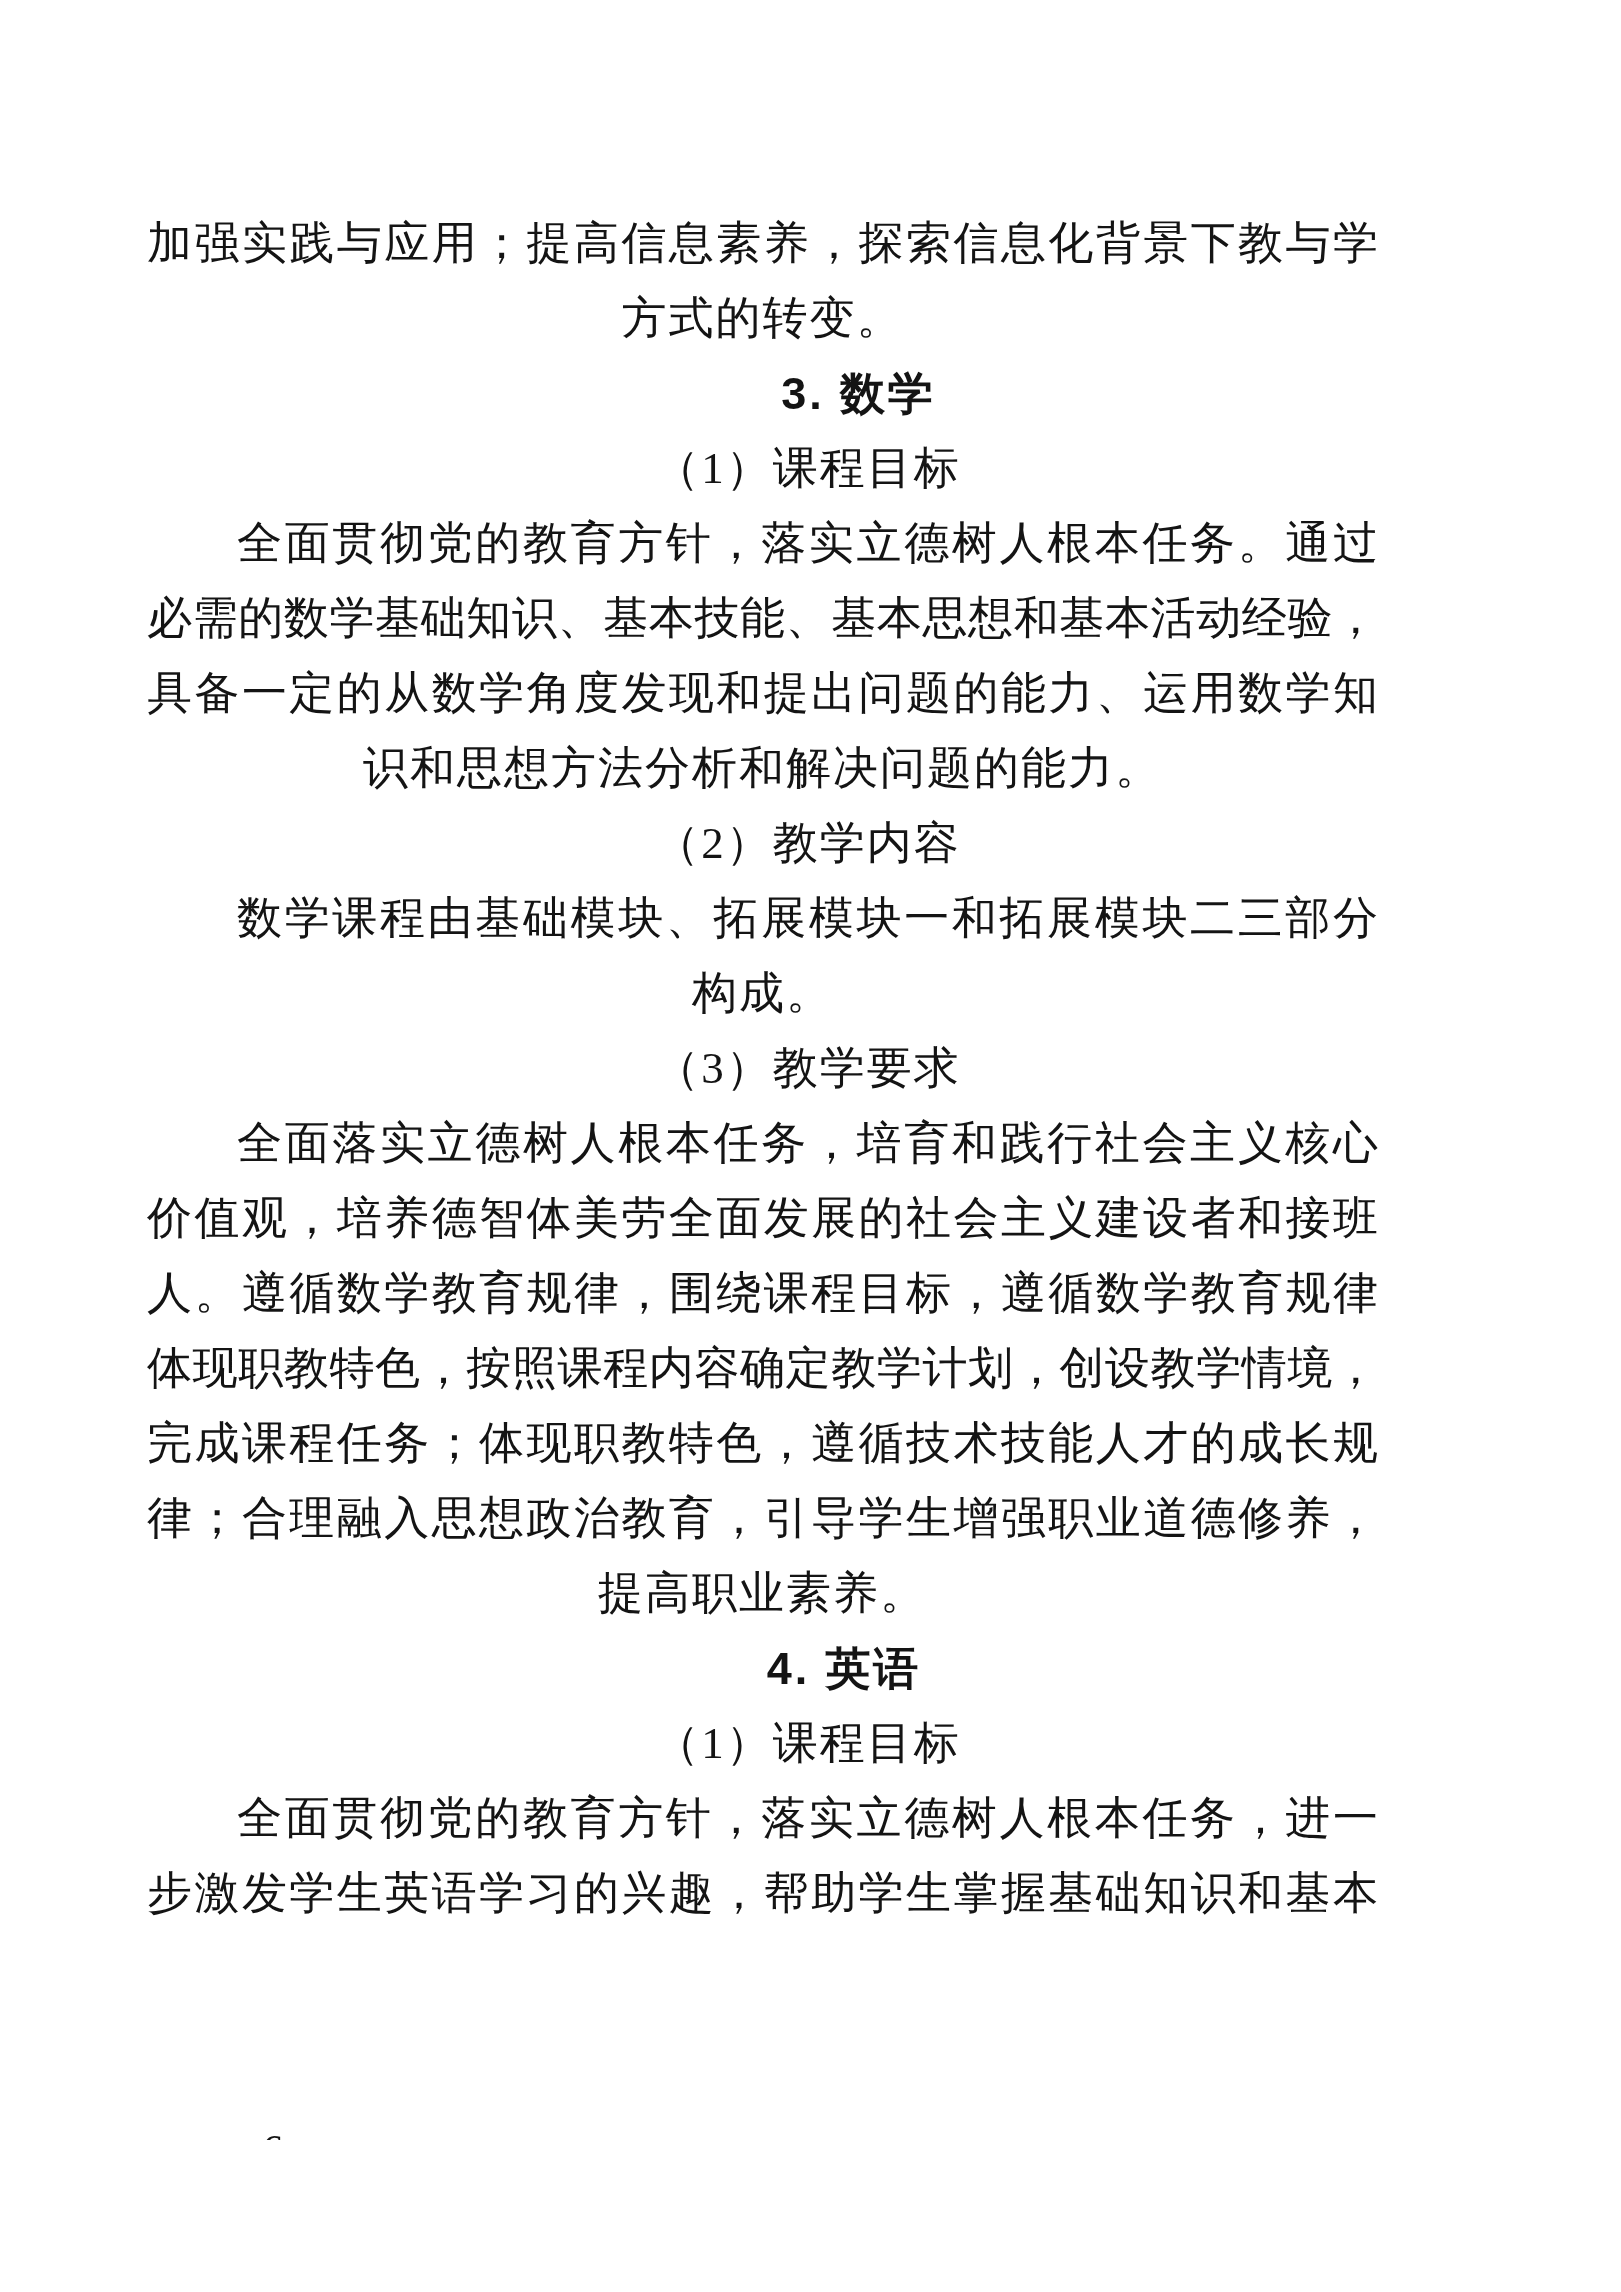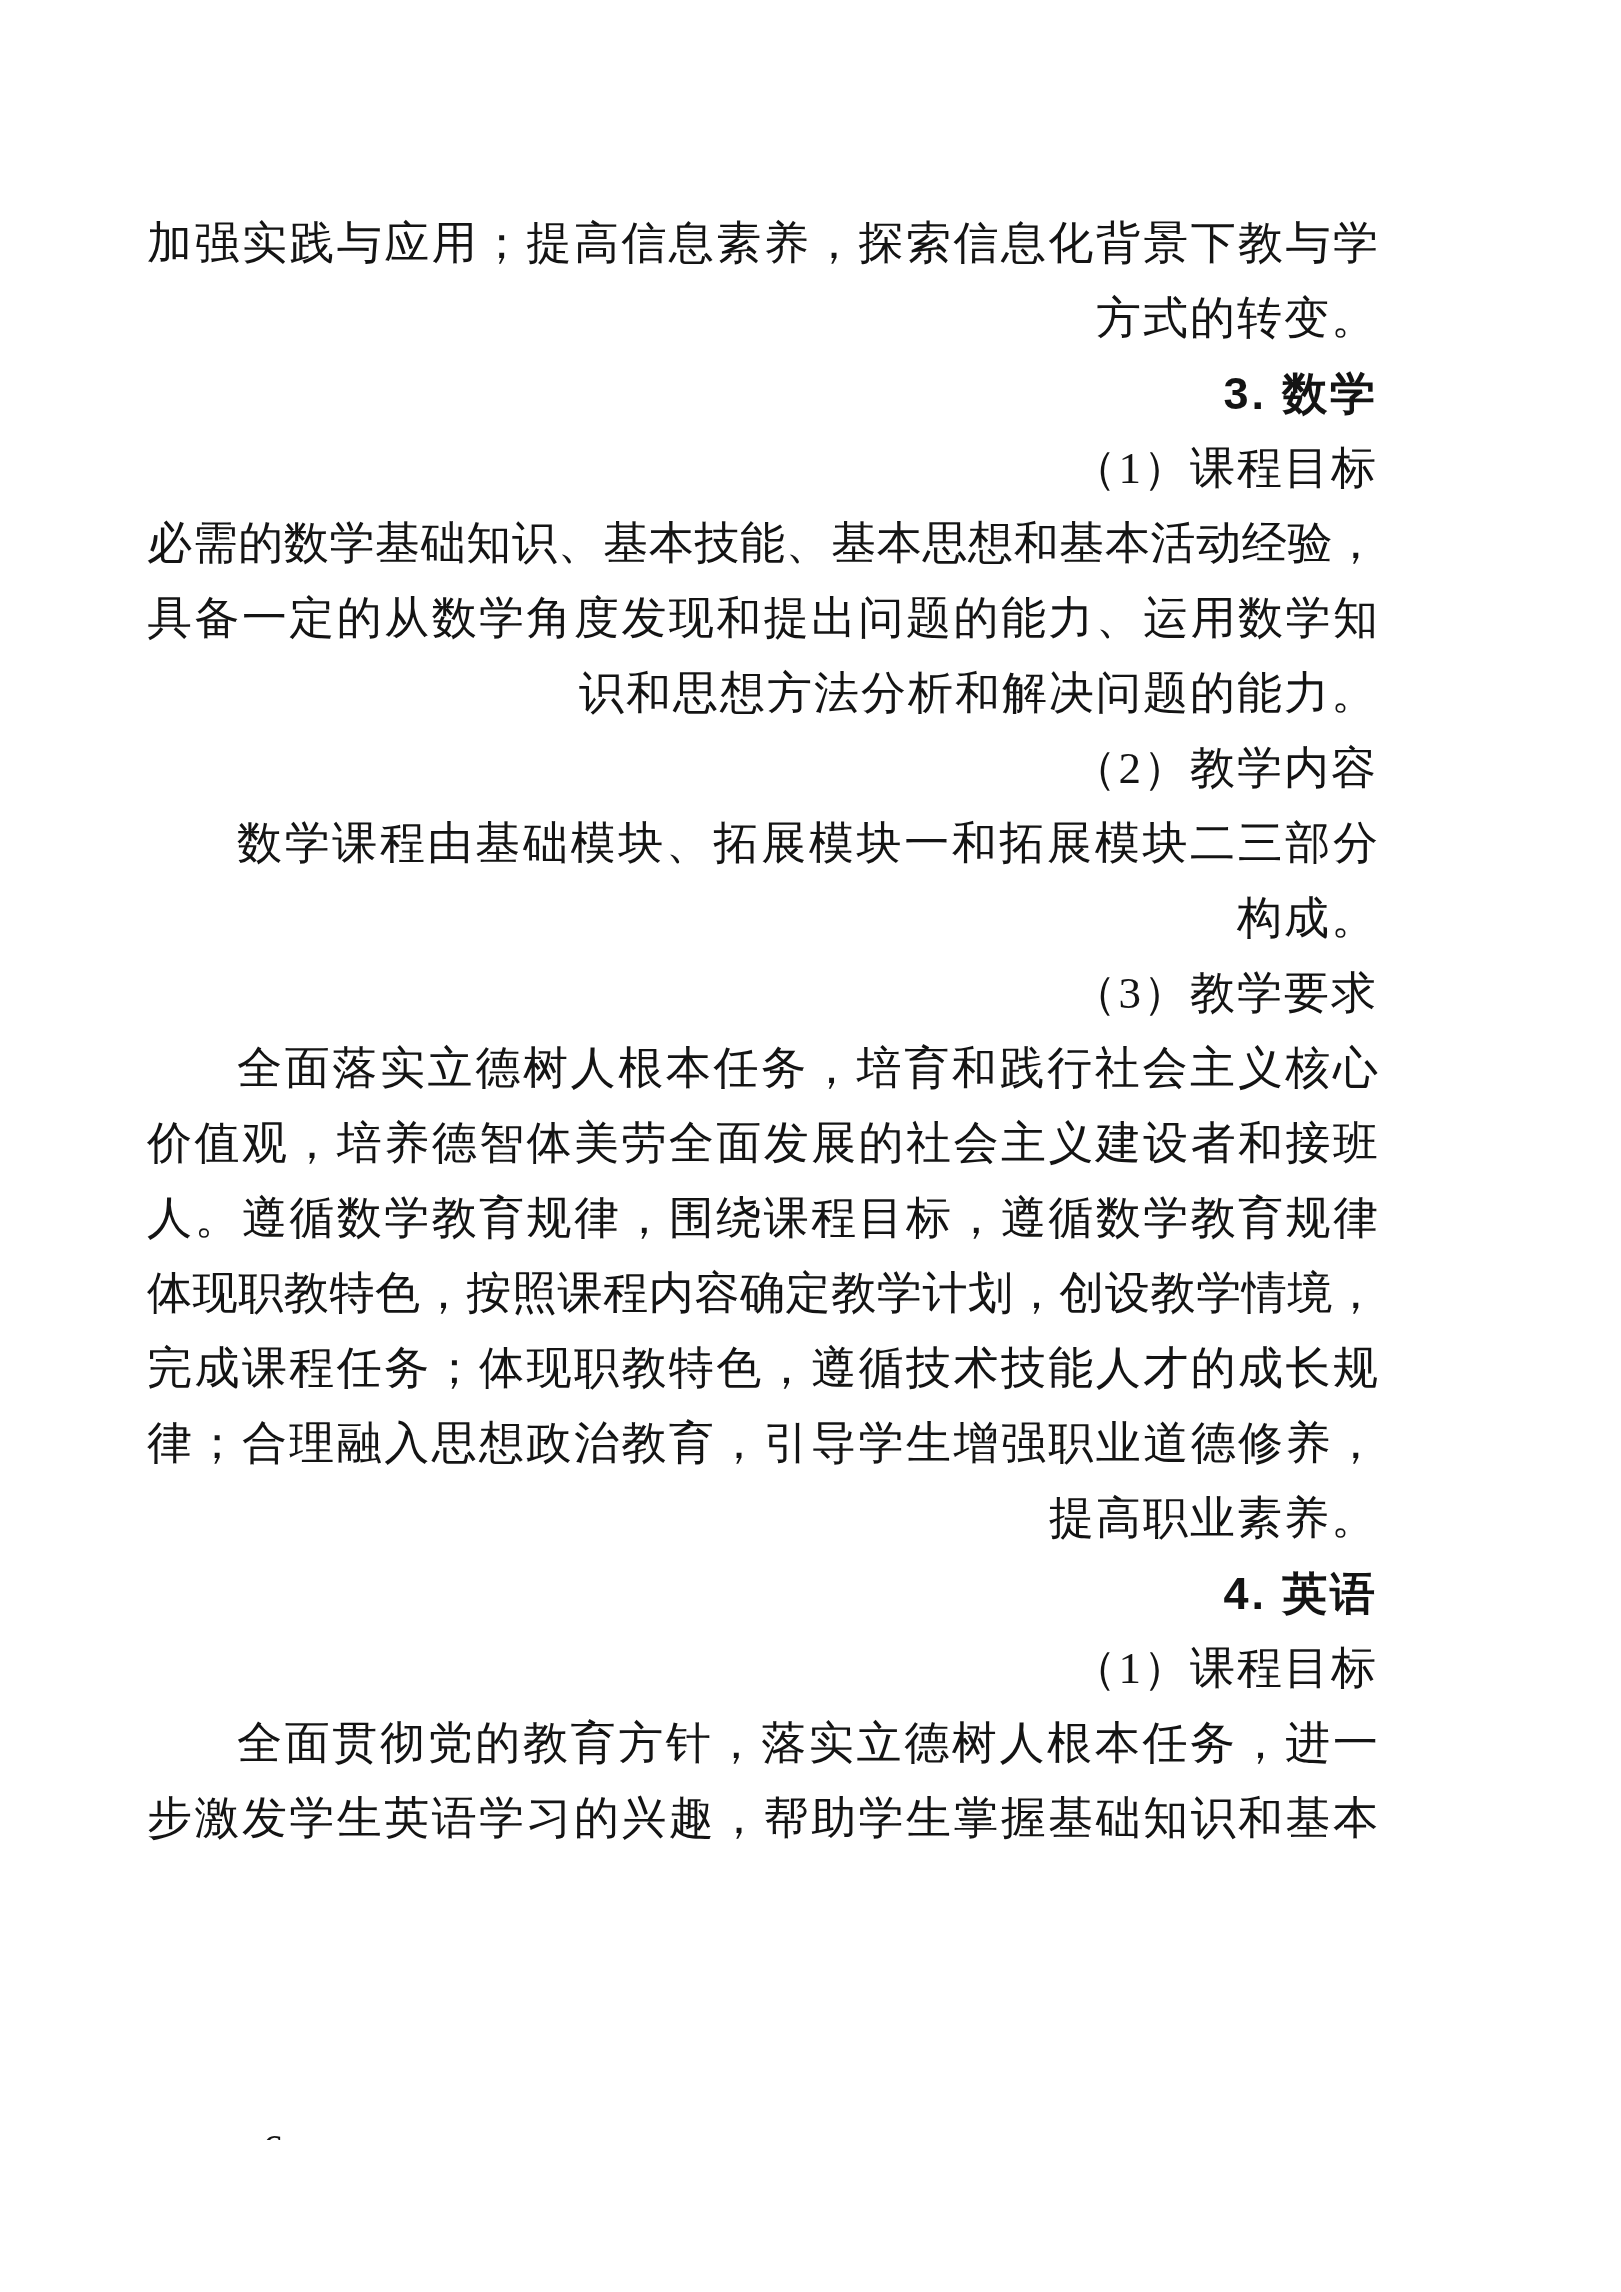--- a/index.html
+++ b/index.html
@@ -20,21 +20,21 @@
     position: absolute;
     left: 147px;
     top: 206px;
     width: 1231px;
   }
   .line {
     font-size: 45px;
     line-height: 75px;
     height: 75px;
     letter-spacing: 2px;
-    text-align: right;
+    text-align: center;
     white-space: normal;
     overflow: visible;
   }
   .line.justify {
     text-align: justify;
     text-align-last: justify;
     letter-spacing: 0;
   }
   .line.para-first,
   .line.subhead {
@@ -61,20 +61,21 @@
 </style>
 </head>
 <body>
 
 <div class="page">
   <main class="content">
       <div class="line body justify">加强实践与应用；提高信息素养，探索信息化背景下教与学</div>
       <div class="line body">方式的转变。</div>
       <div class="line heading-math">3. 数学</div>
       <div class="line subhead">（1）课程目标</div>
+      <div class="line para-first justify">全面贯彻党的教育方针，落实立德树人根本任务。通过</div>
       <div class="line body justify">必需的数学基础知识、基本技能、基本思想和基本活动经验，</div>
       <div class="line body justify">具备一定的从数学角度发现和提出问题的能力、运用数学知</div>
       <div class="line body">识和思想方法分析和解决问题的能力。</div>
       <div class="line subhead">（2）教学内容</div>
       <div class="line para-first justify">数学课程由基础模块、拓展模块一和拓展模块二三部分</div>
       <div class="line body">构成。</div>
       <div class="line subhead">（3）教学要求</div>
       <div class="line para-first justify">全面落实立德树人根本任务，培育和践行社会主义核心</div>
       <div class="line body justify">价值观，培养德智体美劳全面发展的社会主义建设者和接班</div>
       <div class="line body justify">人。遵循数学教育规律，围绕课程目标，遵循数学教育规律</div>

